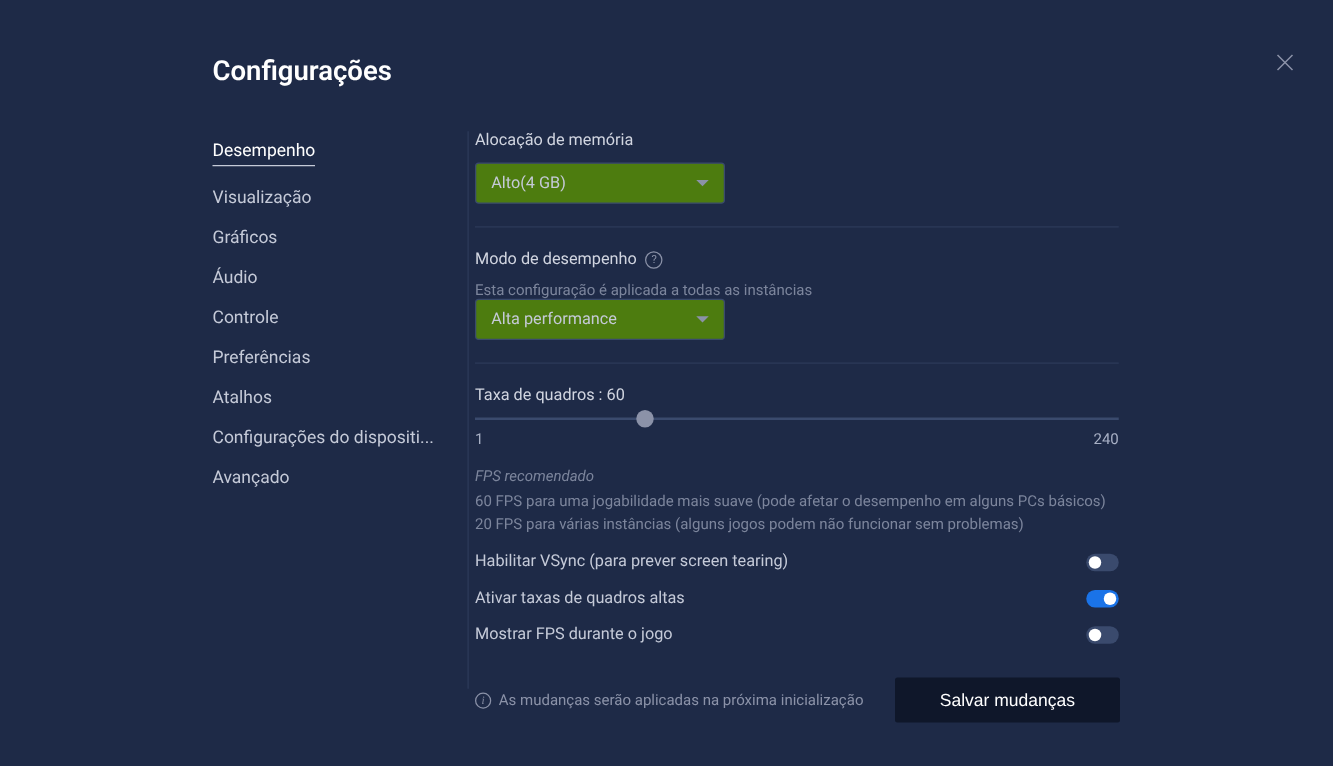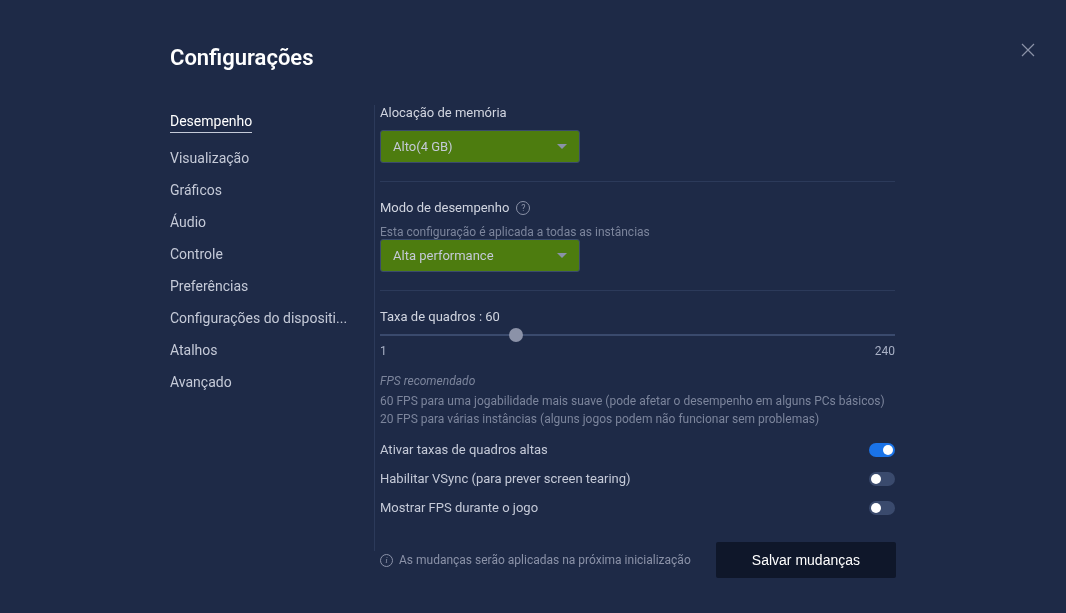--- a/index.html
+++ b/index.html
@@ -239,22 +239,22 @@
   <div class="title">Configurações</div>
 
   <div class="main-content">
     <div class="sidebar">
       <div class="sidebar-item active">Desempenho</div>
       <div class="sidebar-item">Visualização</div>
       <div class="sidebar-item">Gráficos</div>
       <div class="sidebar-item">Áudio</div>
       <div class="sidebar-item">Controle</div>
       <div class="sidebar-item">Preferências</div>
+      <div class="sidebar-item">Atalhos</div>
       <div class="sidebar-item">Configurações do dispositi...</div>
-      <div class="sidebar-item">Atalhos</div>
       <div class="sidebar-item">Avançado</div>
     </div>
 
     <div class="content">
 
       <div class="section bordered">
         <div class="section-label">Alocação de memória</div>
         <div class="dropdown">
           <span>Alto(4 GB)</span>
           <span class="dropdown-caret"></span>
@@ -283,29 +283,29 @@
             <span>1</span>
             <span>240</span>
           </div>
         </div>
         <div class="fps-info">
           <div class="fps-info-title">FPS recomendado</div>
           <div>60 FPS para uma jogabilidade mais suave (pode afetar o desempenho em alguns PCs básicos) 20 FPS para várias instâncias (alguns jogos podem não funcionar sem problemas)</div>
         </div>
 
         <div class="toggle-row">
+          <span class="toggle-label">Habilitar VSync (para prever screen tearing)</span>
+          <div class="toggle off">
+            <div class="toggle-knob"></div>
+          </div>
+        </div>
+
+        <div class="toggle-row">
           <span class="toggle-label">Ativar taxas de quadros altas</span>
           <div class="toggle on">
-            <div class="toggle-knob"></div>
-          </div>
-        </div>
-
-        <div class="toggle-row">
-          <span class="toggle-label">Habilitar VSync (para prever screen tearing)</span>
-          <div class="toggle off">
             <div class="toggle-knob"></div>
           </div>
         </div>
 
         <div class="toggle-row">
           <span class="toggle-label">Mostrar FPS durante o jogo</span>
           <div class="toggle off">
             <div class="toggle-knob"></div>
           </div>
         </div>

